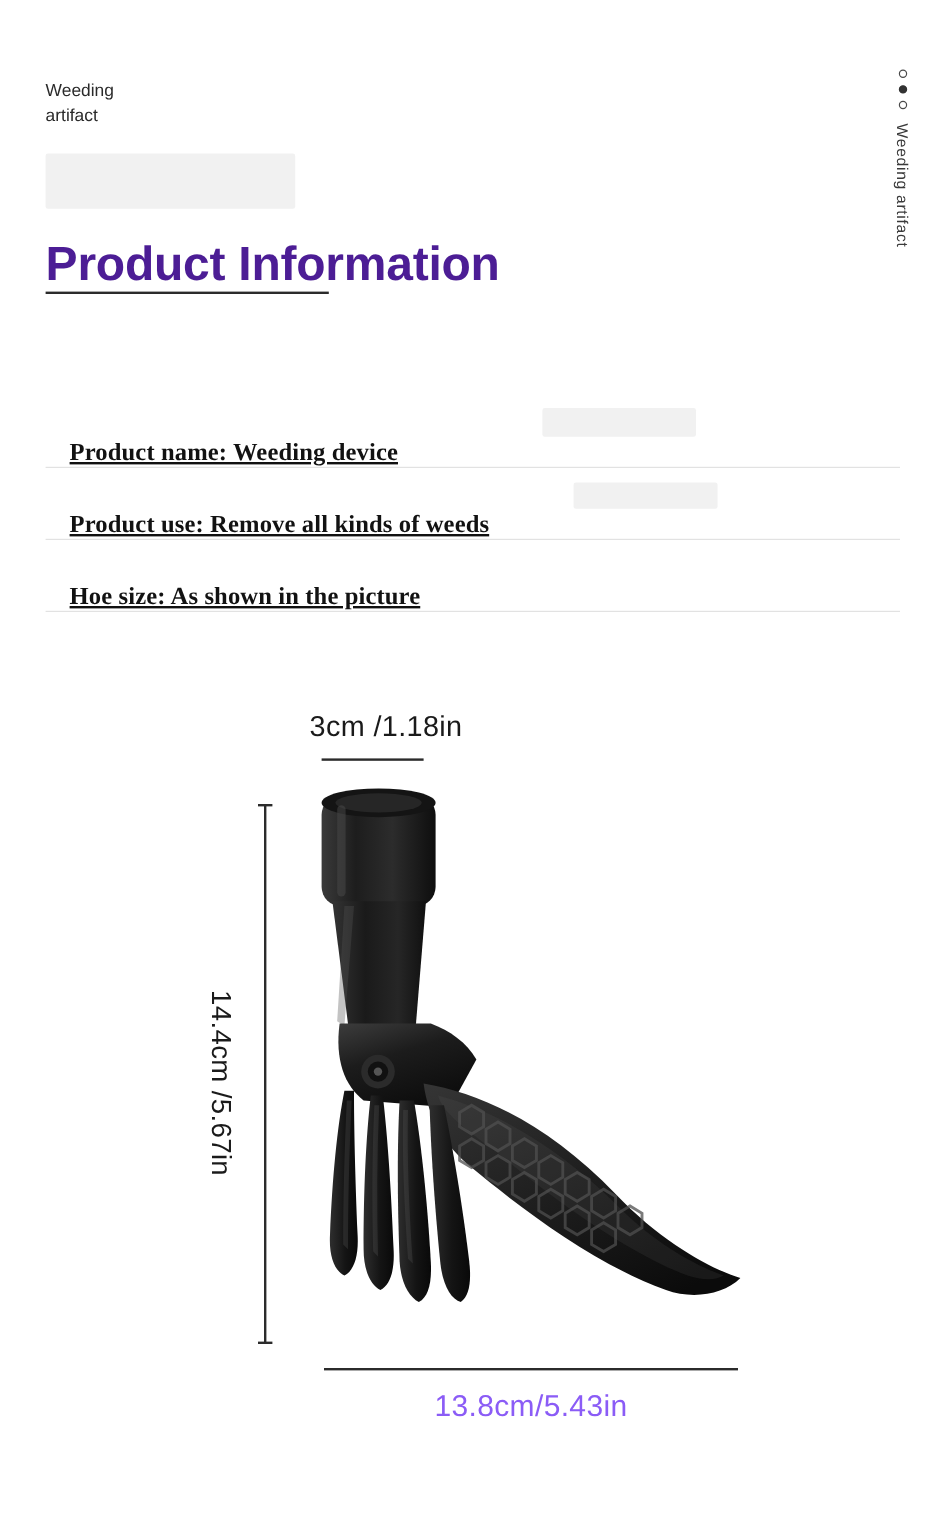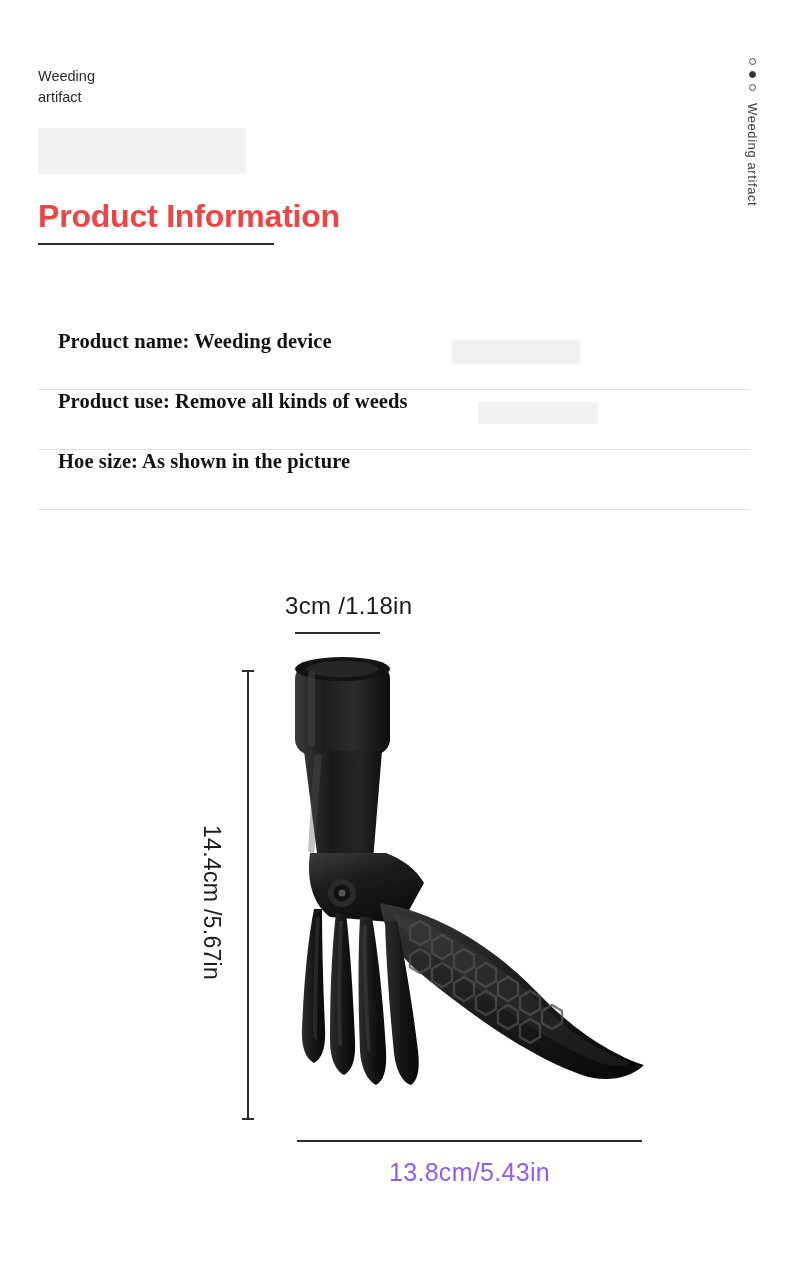--- a/index.html
+++ b/index.html
@@ -71,24 +71,24 @@
   }
   .ghost-1 { left: 38px; top: 128px; width: 208px; height: 46px; }
   .ghost-2 { left: 452px; top: 340px; width: 128px; height: 24px; }
   .ghost-3 { left: 478px; top: 402px; width: 120px; height: 22px; }
 
   
   .page-title {
     position: absolute;
     left: 38px;
     top: 198px;
-    font-size: 32px;
+    font-size: 40px;
     font-weight: bold;
     letter-spacing: -0.2px;
-    color: #ef4444;
+    color: #4c1d95;
     font-family: "Liberation Sans", sans-serif;
   }
   .title-rule {
     position: absolute;
     left: 38px;
     top: 243px;
     width: 236px;
     height: 2px;
     background: #2b2b2b;
   }
@@ -96,41 +96,41 @@
   
   .spec-list {
     position: absolute;
     left: 38px;
     top: 330px;
     width: 712px;
   }
   .spec-row {
     height: 60px;
     display: flex;
-    align-items: flex-start;
+    align-items: flex-end;
     border-bottom: 1px solid #e2e2e2;
     padding-left: 20px;
     box-sizing: border-box;
+    text-decoration: underline;
   }
   .spec-row .spec-text {
     font-size: 20.5px;
     font-weight: bold;
     color: #121212;
     font-family: "Liberation Serif", serif;
     letter-spacing: 0.1px;
   }
 
   
   .figure {
     position: absolute;
     left: 0;
     top: 560px;
     width: 715px;
     height: 660px;
-    margin-left: 27px;
   }
 
   .dim-top-label {
     position: absolute;
     left: 258px;
     top: 32px;
     font-size: 24px;
     color: #1a1a1a;
     font-family: "Liberation Sans", sans-serif;
     letter-spacing: 0.3px;

